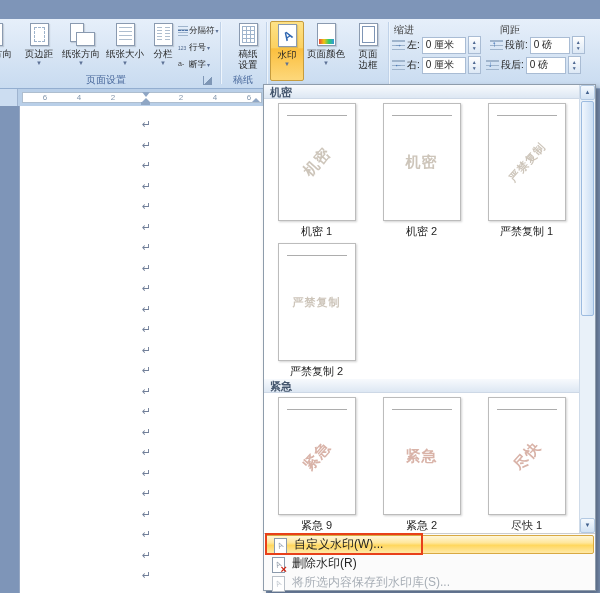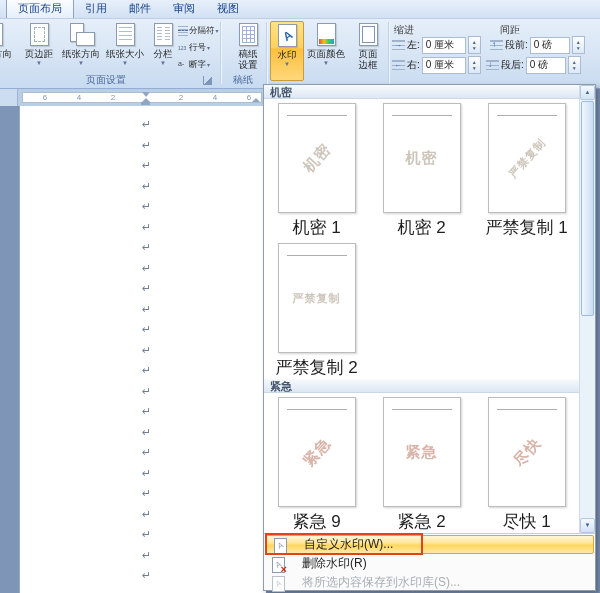--- a/index.html
+++ b/index.html
@@ -80,49 +80,42 @@
   
   .dropdown{position:absolute;left:263px;top:84px;width:333px;height:507px;background:#fff;border:1px solid #8e9cab;box-shadow:3px 3px 5px rgba(0,0,0,.3);box-sizing:border-box;z-index:10;}
   .gallery{position:absolute;left:0;top:0;width:315px;height:448px;overflow:hidden;background:#fff;}
   .wm-header{height:14px;line-height:14px;background:linear-gradient(#f7fafd,#dde7f3);border-bottom:1px solid #cdd8e6;font-size:11px;font-weight:bold;color:#44566e;padding:0 6px;box-sizing:border-box;}
   .wm-grid{display:flex;flex-wrap:wrap;width:315px;}
   .wm-cell{width:105px;height:140px;box-sizing:border-box;padding-top:4px;display:flex;flex-direction:column;align-items:center;}
   .wm-thumb{width:76px;height:116px;background:#fff;border:1px solid #bcbcbc;box-shadow:1px 1px 2px rgba(0,0,0,.18);position:relative;overflow:hidden;}
   .wm-topline{position:absolute;left:8px;right:8px;top:11px;height:1px;background:#adadad;}
   .wm-text{position:absolute;inset:0;display:flex;align-items:center;justify-content:center;font-family:"Liberation Serif","DejaVu Serif",serif;font-weight:bold;letter-spacing:1px;white-space:nowrap;}
   .wm-text.diag{transform:rotate(-48deg);}
-  .wm-label{margin-top:3px;font-size:17px;color:#1e1e1e;}
+  .wm-label{margin-top:3px;font-size:11px;color:#1e1e1e;}
   .scrollbar{position:absolute;right:0;top:0;width:16px;height:448px;background:#e9f1f9;border-left:1px solid #cfdbe9;box-sizing:border-box;}
   .sb-btn{position:absolute;left:0;right:0;height:15px;background:linear-gradient(#f4f9fe,#d3e3f4);border:1px solid #b3c9e2;border-radius:2px;color:#41618e;font-size:6px;line-height:13px;text-align:center;box-sizing:border-box;}
   .sb-up{top:0}.sb-down{bottom:0}
   .sb-thumb{position:absolute;left:1px;right:1px;top:16px;height:215px;background:linear-gradient(90deg,#f0f6fd,#cadef4);border:1px solid #9cbbe0;border-radius:2px;box-sizing:border-box;}
   .wm-commands{position:absolute;left:0;right:0;top:448px;bottom:0;border-top:1px solid #cdcdcd;background:#fbfbfb;padding-top:1px;box-sizing:border-box;}
-  .cmd{height:19px;display:flex;align-items:center;padding:0 6px;gap:16px;font-size:12px;color:#1f1f1f;position:relative;box-sizing:border-box;}
+  .cmd{height:19px;display:flex;align-items:center;padding:0 6px;gap:6px;font-size:12px;color:#1f1f1f;position:relative;box-sizing:border-box;}
   .cmd.highlighted{margin:0 1px;border:1px solid #d8a942;border-radius:2px;background:linear-gradient(#fff6d8,#ffe79c 40%,#ffd75e 55%,#ffe9a8);}
   .cmd.disabled{color:#a6adb5;}
   .cmd-ic{width:16px;height:16px;position:relative;flex:none;}
   .pgc{position:absolute;left:2px;top:1px;width:11px;height:14px;background:#fff;border:1px solid #8b9aac;}
   .ci-custom .pgc::after,.ci-remove .pgc::after{content:"A";position:absolute;inset:0;text-align:center;font-size:8px;line-height:14px;color:#9aa4b0;transform:rotate(-25deg);}
   .ci-remove::after{content:"×";position:absolute;right:-1px;bottom:-3px;color:#cc2211;font-size:11px;font-weight:bold;}
   .ci-save .pgc{border-color:#b9c0c8;}
   .ci-save .pgc::after{content:"A";position:absolute;inset:0;text-align:center;font-size:8px;line-height:14px;color:#c6ccd3;transform:rotate(-25deg);}
   .red-annotation{position:absolute;left:1px;top:-1px;width:158px;height:22px;border:2px solid #e8401a;z-index:5;pointer-events:none;box-sizing:border-box;}
 </style>
 </head>
 <body>
 
 <div class="screen">
 
-  <div class="tabrow">
-      <div class="tab active">页面布局</div>
-      <div class="tab">引用</div>
-      <div class="tab">邮件</div>
-      <div class="tab">审阅</div>
-      <div class="tab">视图</div>
-    </div>
 
   <div class="ribbon">
     <div class="gdiv d1"></div>
     <div class="gdiv d2"></div>
     <div class="gdiv d3"></div>
 
     <div class="bigbtn b0">
       <span class="ic ic-textdir">
           <span class="pg"></span>
         </span>

